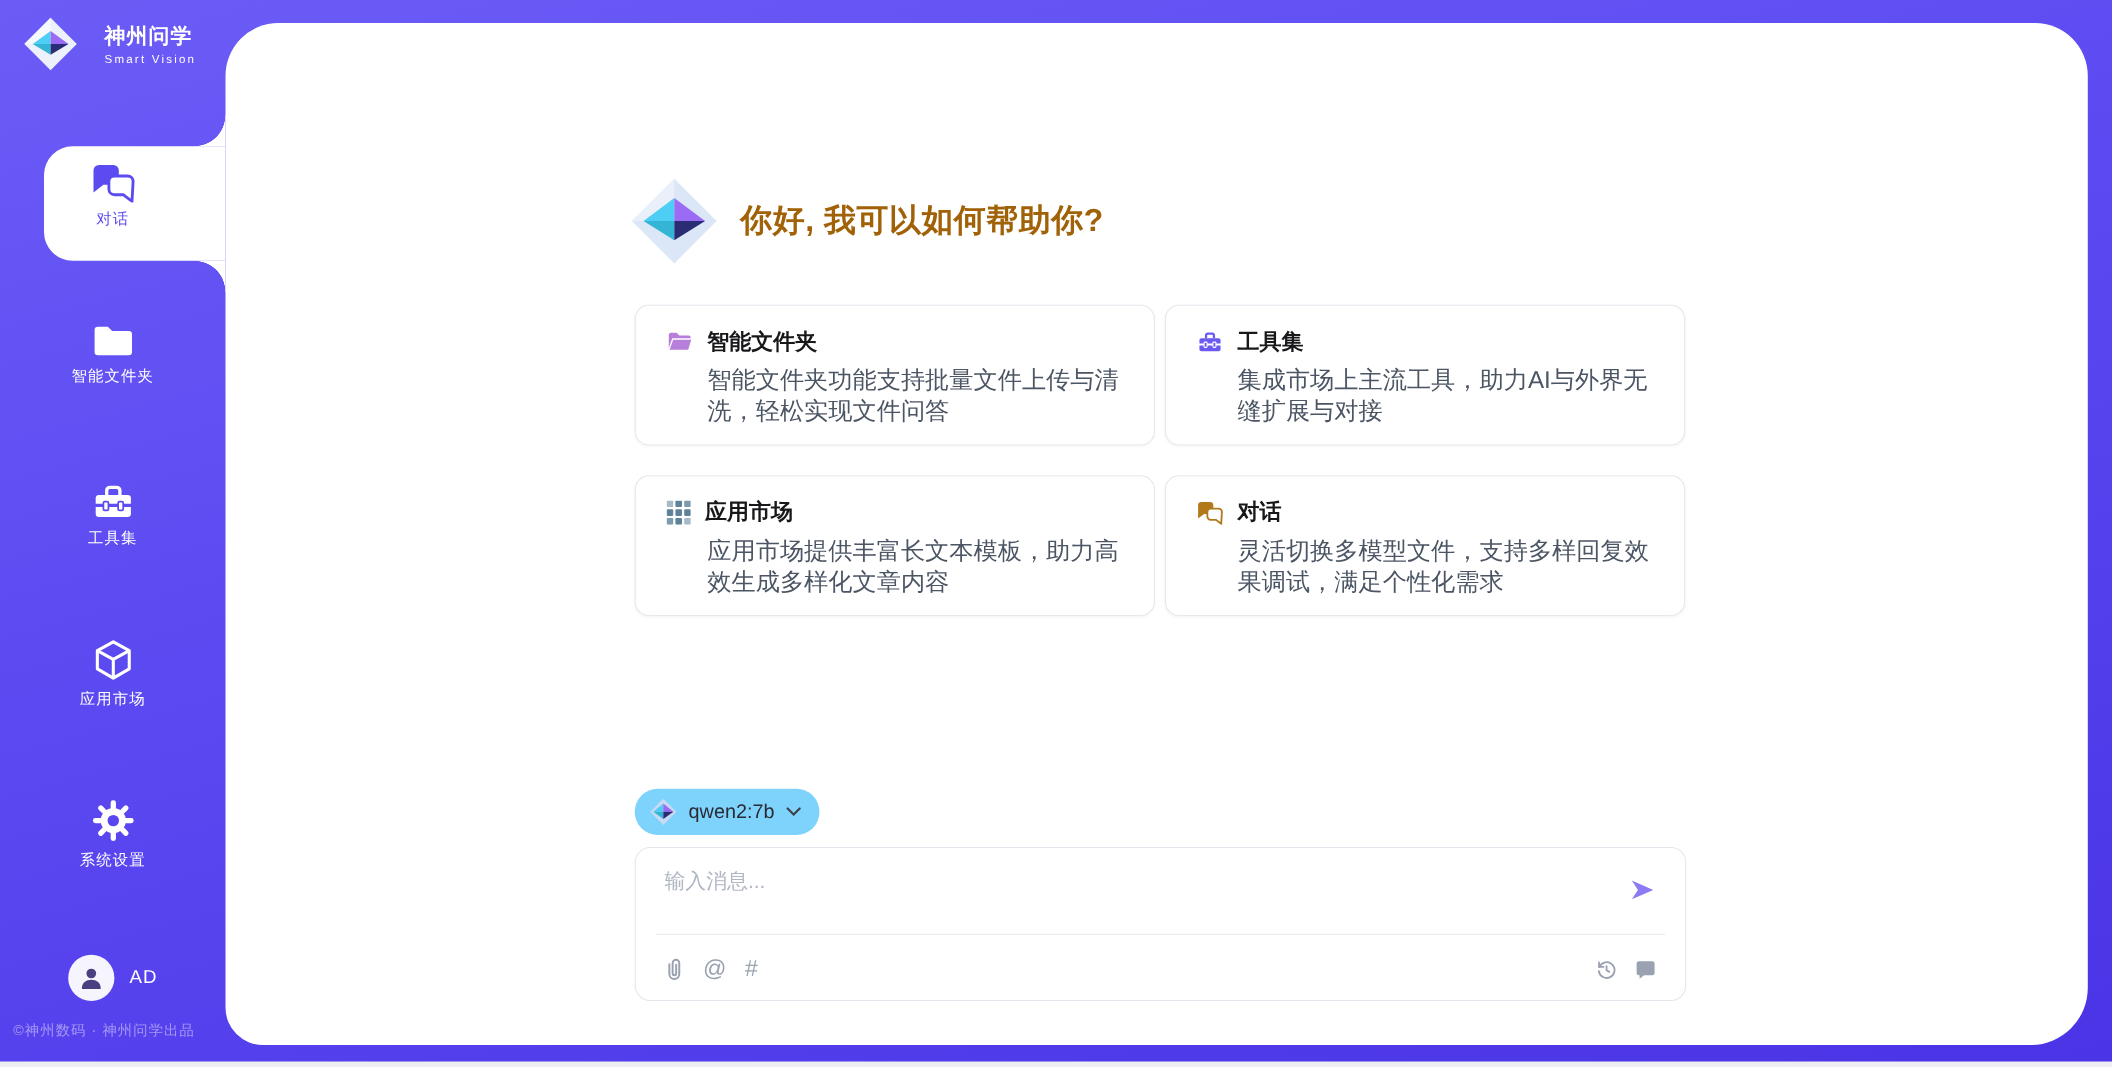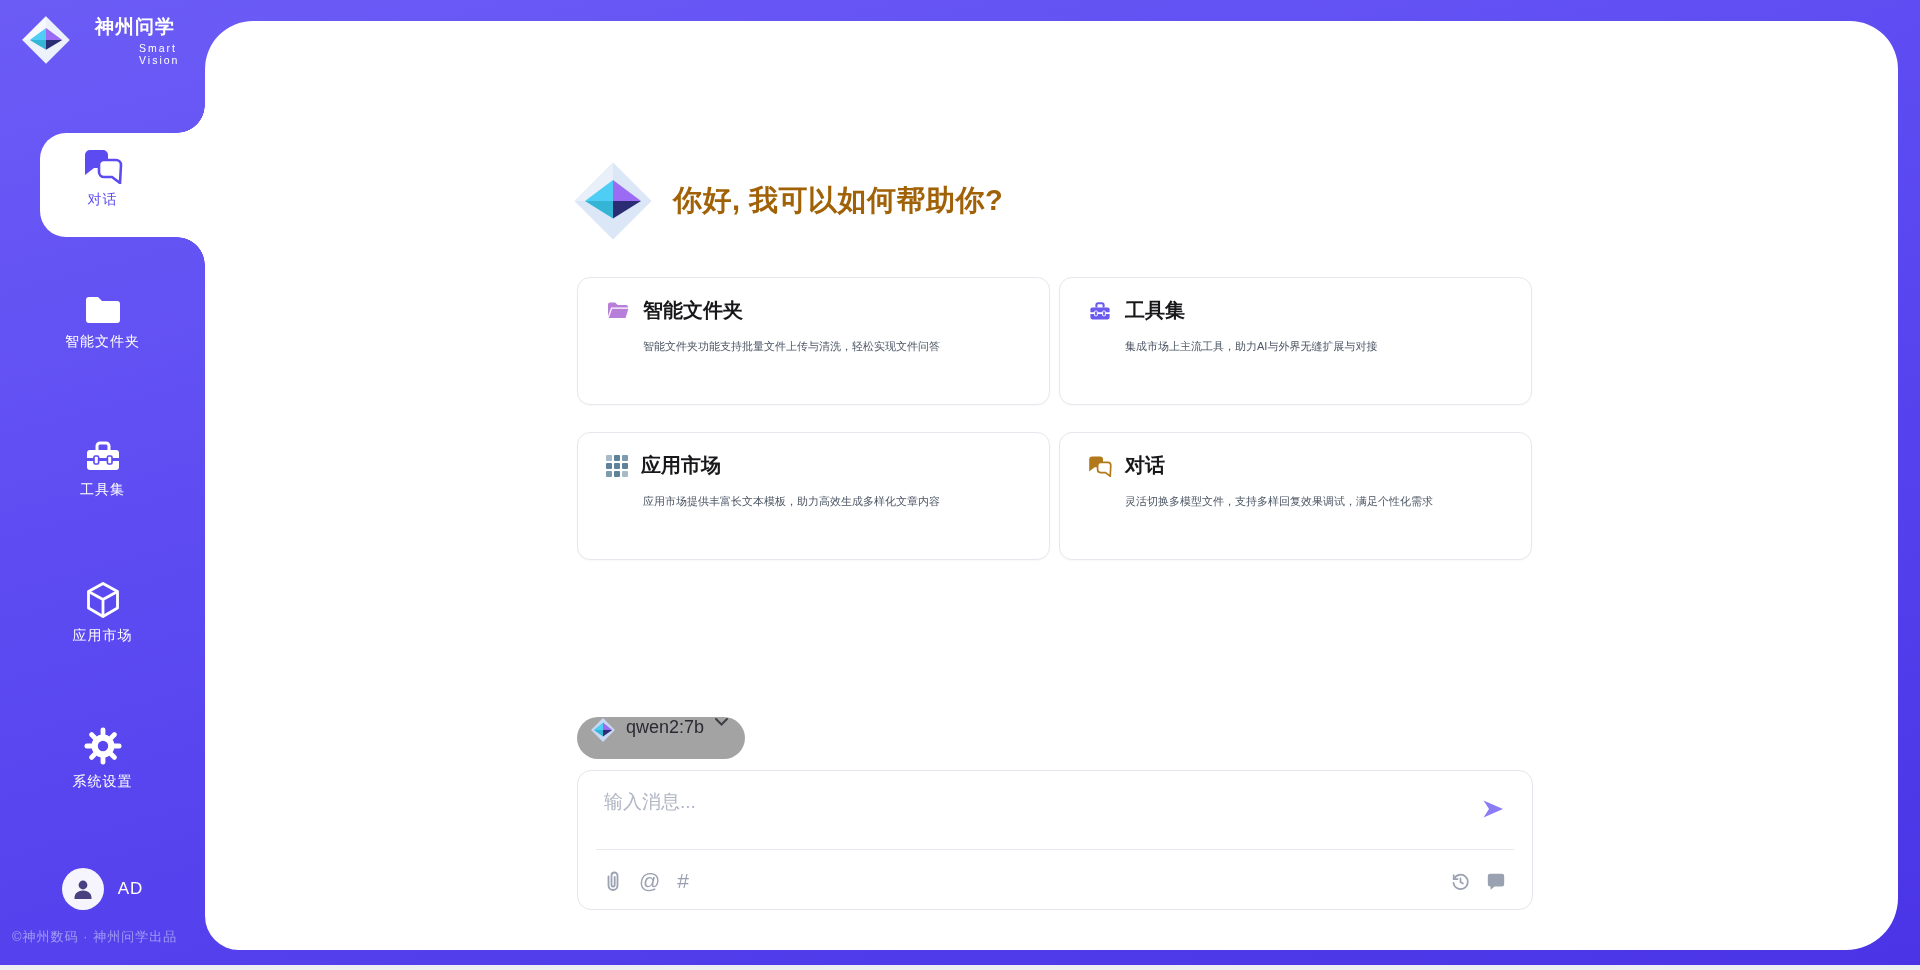--- a/index.html
+++ b/index.html
@@ -12,21 +12,21 @@
   
   .main-panel {
     position:absolute; left:205px; top:21px; right:22px; bottom:20px;
     background:#fff; border-radius:48px 48px 52px 34px; color:#1a1a1a;
   }
   .bottom-strip { position:absolute; left:0; right:0; bottom:0; height:5px; background:#eceef2; }
   
   .sidebar { position:absolute; left:0; top:0; width:205px; height:970px; }
   .logo-row { position:absolute; left:20px; top:14px; display:flex; align-items:center; gap:23px; }
   .logo-title { font-size:19px; font-weight:700; letter-spacing:1px; }
-  .logo-sub { font-size:10.5px; letter-spacing:2px; margin-top:2px; font-weight:500;margin-left:44px; }
+  .logo-sub { font-size:10.5px; letter-spacing:2px; margin-top:2px; font-weight:500; }
   .nav-item { position:absolute; left:0; width:205px; display:flex; flex-direction:column; align-items:center; gap:7px; cursor:pointer; }
   .nav-item .nav-label { font-size:14px; letter-spacing:1px; }
   .tab-bg { position:absolute; left:40px; top:133px; width:165px; height:104px; background:#fff; border-radius:26px 0 0 26px; }
   .tab-bg::before { content:""; position:absolute; right:0; top:-28px; width:28px; height:28px;
     background:radial-gradient(circle at 0 0, rgba(0,0,0,0) 27.5px, #fff 28px); }
   .tab-bg::after { content:""; position:absolute; right:0; bottom:-28px; width:28px; height:28px;
     background:radial-gradient(circle at 0 100%, rgba(0,0,0,0) 27.5px, #fff 28px); }
   .nav-active { color:#5b4bf0; }
   .avatar-row { position:absolute; left:0; top:868px; width:205px; display:flex; align-items:center; justify-content:center; gap:14px; cursor:pointer; }
   .avatar-circle { width:42px; height:42px; border-radius:50%; background:#f6f4fd; display:flex; align-items:center; justify-content:center; }
@@ -35,24 +35,24 @@
   
   .content { position:absolute; inset:0; }
   .greeting { position:absolute; left:366px; top:138px; display:flex; align-items:center; gap:18px; }
   .greeting-text { font-size:29px; font-weight:700; color:#a16207; letter-spacing:0.5px; }
   .card-grid { position:absolute; left:372px; top:256px; width:956px; display:grid;
     grid-template-columns:473px 473px; column-gap:9px; row-gap:27px; }
   .feature-card { height:128px; background:#fff; border:1px solid #e6e8ee; border-radius:13px;
     padding:19px 28px; cursor:pointer; box-shadow:0 1px 2px rgba(30,30,60,0.03); }
   .card-head { display:flex; align-items:center; gap:13px; }
   .card-title { font-size:20px; font-weight:700; color:#18181b; }
-  .card-desc { margin:8px 0 0 37px; width:388px; font-size:11px; line-height:28px; color:#4b5563; }
+  .card-desc { margin:8px 0 0 37px; width:388px; font-size:22px; line-height:28px; color:#4b5563; }
   
   .model-pill { position:absolute; left:372px; top:696px; height:42px; border-radius:21px;
-    background:#a3a3a3; display:flex; gap:10px; padding:0 16px 0 13px; cursor:pointer; }
+    background:#7dd3fc; display:flex; align-items:center; gap:10px; padding:0 16px 0 13px; cursor:pointer; }
   .model-name { font-size:18px; color:#2a2a33; font-weight:500; }
   .composer { position:absolute; left:372px; top:749px; width:956px; height:140px;
     background:#fff; border:1px solid #e3e6ec; border-radius:14px; }
   .composer input { position:absolute; left:26px; top:20px; width:620px; border:none; outline:none;
     font-size:19px; color:#333; font-family:Liberation Sans, sans-serif; background:transparent; }
   .composer input::placeholder { color:#b0b6c3; }
   .send-btn { position:absolute; right:26px; top:26px; cursor:pointer; }
   .composer-divider { position:absolute; left:18px; right:18px; top:78px; border-top:1px solid #e8eaef; }
   .tool-left { position:absolute; left:26px; bottom:17px; display:flex; align-items:center; gap:17px; color:#9aa1b0; }
   .tool-right { position:absolute; right:26px; bottom:17px; display:flex; align-items:center; gap:15px; color:#9aa1b0; }

